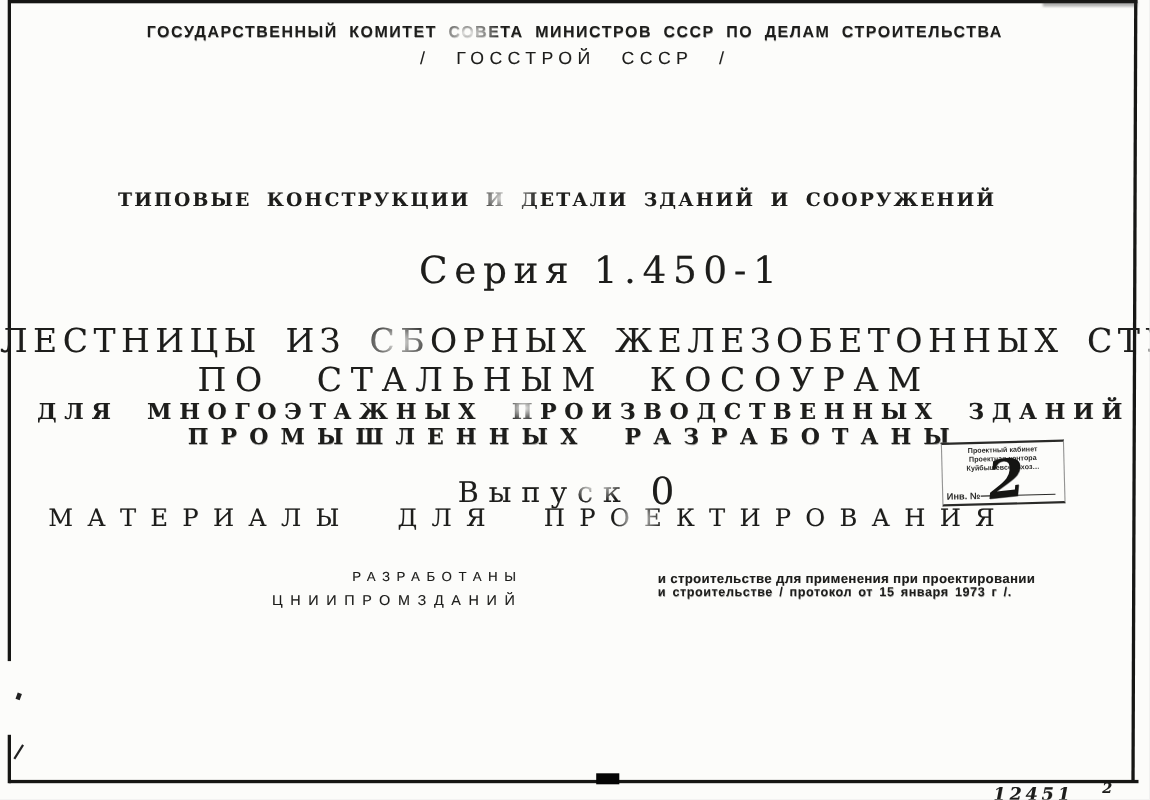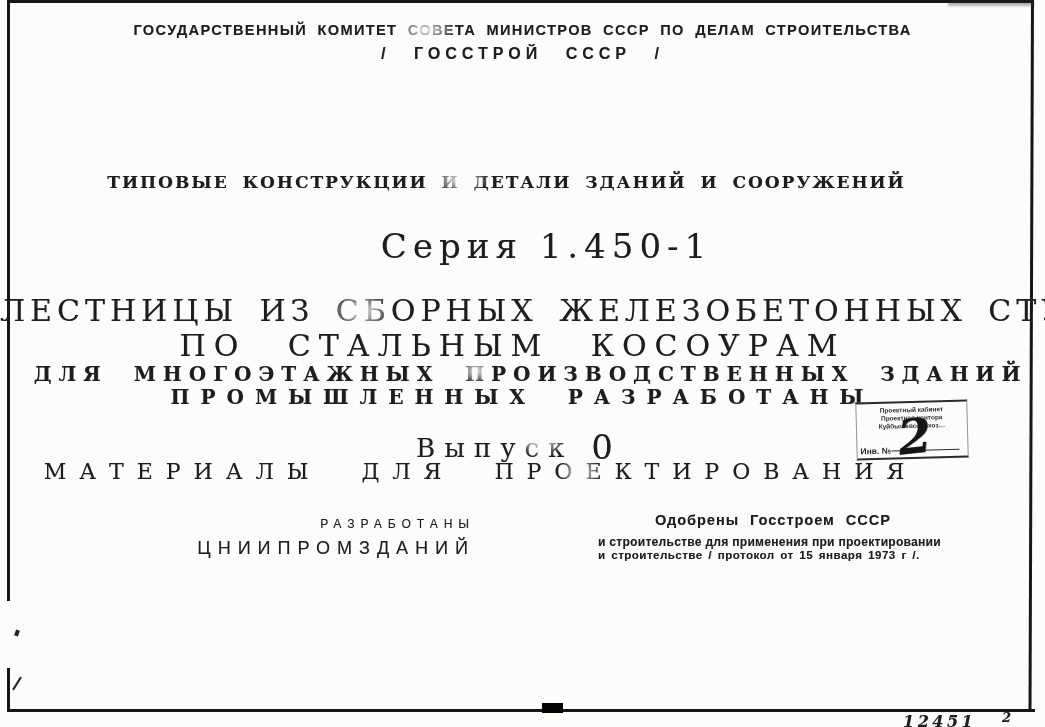--- a/index.html
+++ b/index.html
@@ -23,37 +23,37 @@
   .b-left-main{left:7px;top:0;width:3px;height:601px;}
   .b-left-low{left:7px;top:668px;width:3px;height:44px;}
   .b-right{left:1031px;top:0;width:3px;height:711px;transform:rotate(0.2deg);transform-origin:top center;}
   .b-bottom{left:8px;top:709px;width:1027px;height:2.5px;}
   .smudge{position:absolute;background:rgba(40,40,40,0.35);filter:blur(1px);}
 
   
   .row{left:0;width:1045px;text-align:center;}
 
   .hdr1{top:22px;font-size:14.5px;font-weight:bold;letter-spacing:1.4px;word-spacing:5px;}
-  .hdr2{top:45px;font-size:16px;font-weight:bold;letter-spacing:5px;word-spacing:14px;}
+  .hdr2{top:45px;font-size:16px;font-weight:normal;letter-spacing:5px;word-spacing:14px;}
 
   .typical{top:172px;font-size:17px;font-weight:bold;letter-spacing:2px;word-spacing:6px;transform:translateX(-16px);}
   .series{top:226px;font-size:34px;letter-spacing:6px;transform:translateX(24px);}
 
   .title1{top:293px;font-size:30px;letter-spacing:5px;word-spacing:7px;}
   .title2{top:328px;font-size:30px;letter-spacing:8px;word-spacing:24px;transform:translateX(-10px);}
   .sub1{top:362px;font-size:20px;font-weight:bold;letter-spacing:7px;word-spacing:12px;transform:translateX(8px);}
   .sub2{top:385px;font-size:20px;font-weight:bold;letter-spacing:11px;word-spacing:14px;}
 
   .issue{top:427px;font-size:26px;letter-spacing:9px;transform:translateX(-8px);}
   .issue .zero{font-size:34px;letter-spacing:0;margin-left:18px;vertical-align:-2px;}
   .materials{top:459px;font-size:22px;letter-spacing:13px;word-spacing:20px;transform:translateX(-42px);}
 
   .dev{left:195px;top:517px;width:280px;text-align:right;font-weight:normal;}
   .dev .l1{font-size:12px;letter-spacing:6px;}
-  .dev .l2{font-size:18px;letter-spacing:7px;margin-top:7px;}
+  .dev .l2{font-size:13px;letter-spacing:7px;margin-top:7px;}
 
   .appr{left:598px;top:512px;width:420px;font-weight:bold;}
   .appr .l1{font-size:14.5px;letter-spacing:1px;word-spacing:6px;text-align:center;margin-right:70px;}
   .appr .l2{font-size:12px;letter-spacing:0.3px;margin-top:7px;}
   .appr .l3{font-size:11.5px;letter-spacing:0.5px;word-spacing:2px;margin-top:0;}
 
   
   .stamp{
     position:absolute;left:856px;top:401px;width:110px;height:54px;
     transform:rotate(-1.5deg);
@@ -120,21 +120,20 @@
     <span>Выпуск</span><span class="zero">0</span>
   </div>
   <div class="t row materials serif ink">МАТЕРИАЛЫ ДЛЯ ПРОЕКТИРОВАНИЯ</div>
 
   <div class="t dev sans ink">
     <div class="l1">РАЗРАБОТАНЫ</div>
     <div class="l2">ЦНИИПРОМЗДАНИЙ</div>
   </div>
 
   <div class="t appr sans ink">
-    <div class="l1">Одобрены Госстроем СССР</div>
     <div class="l2">и строительстве для применения при проектировании</div>
     <div class="l3">и строительстве / протокол от 15 января 1973 г /.</div>
   </div>
 
   <div class="stamp">
     <div class="sl">Проектный кабинет</div>
     <div class="sl">Проектная контора</div>
     <div class="sl">Куйбышевсельхоз…</div>
     <div class="inv">Инв. №</div>
     <div class="inv-line"></div>

